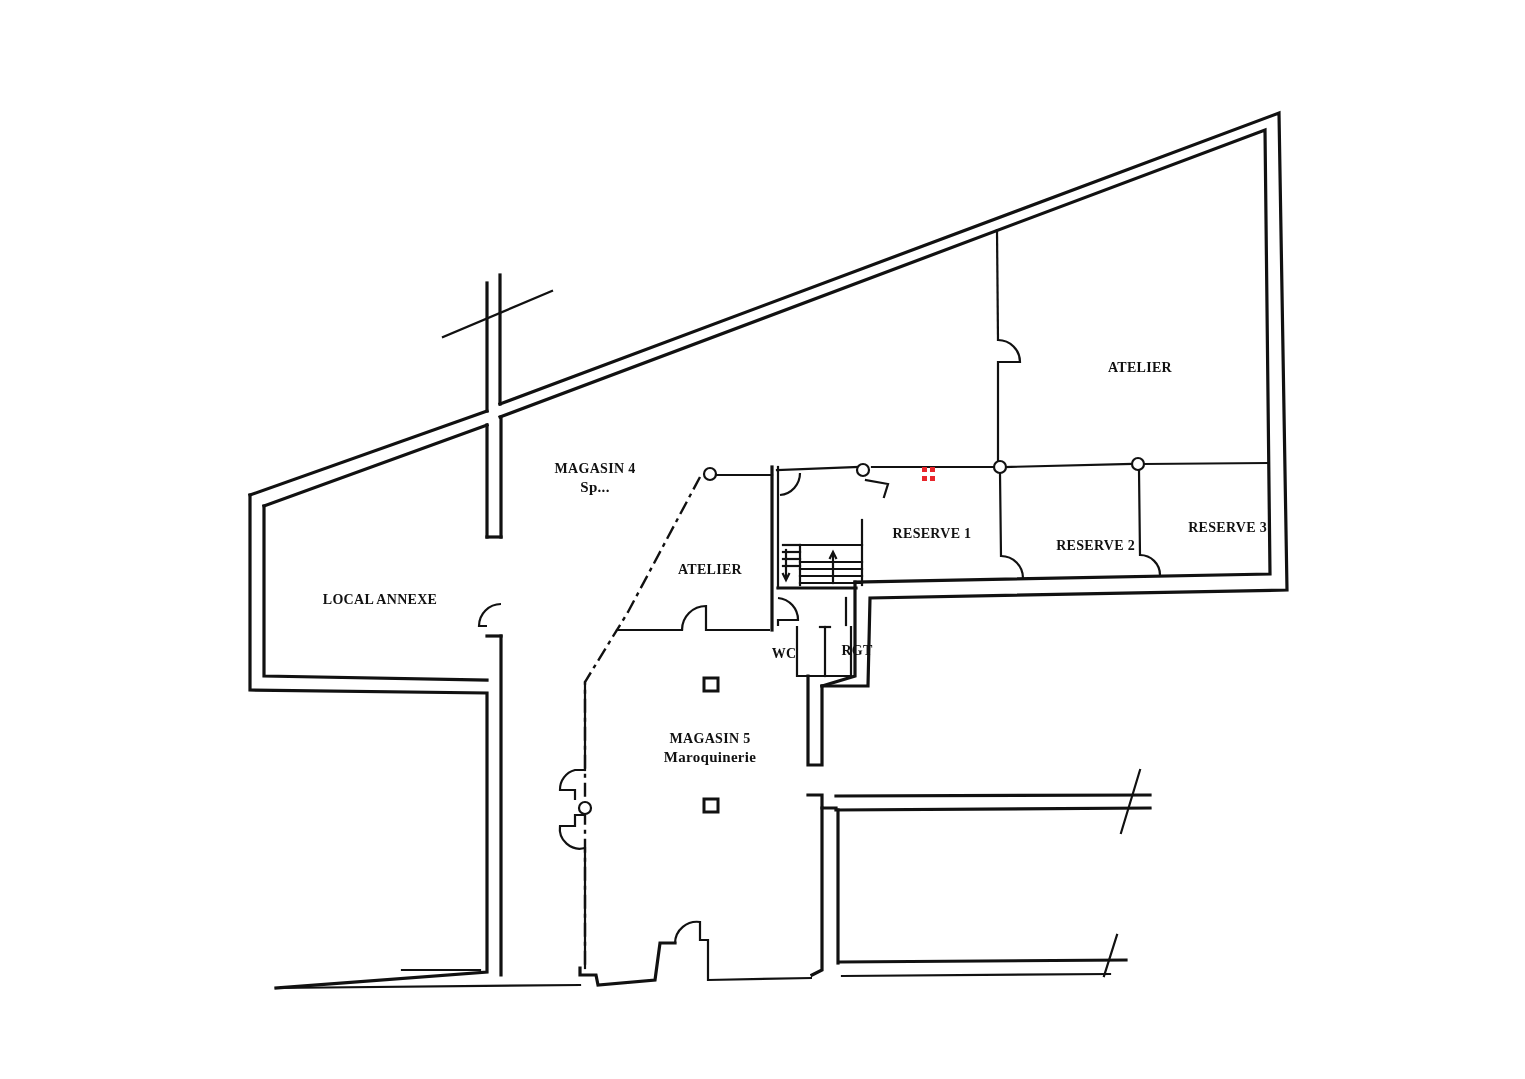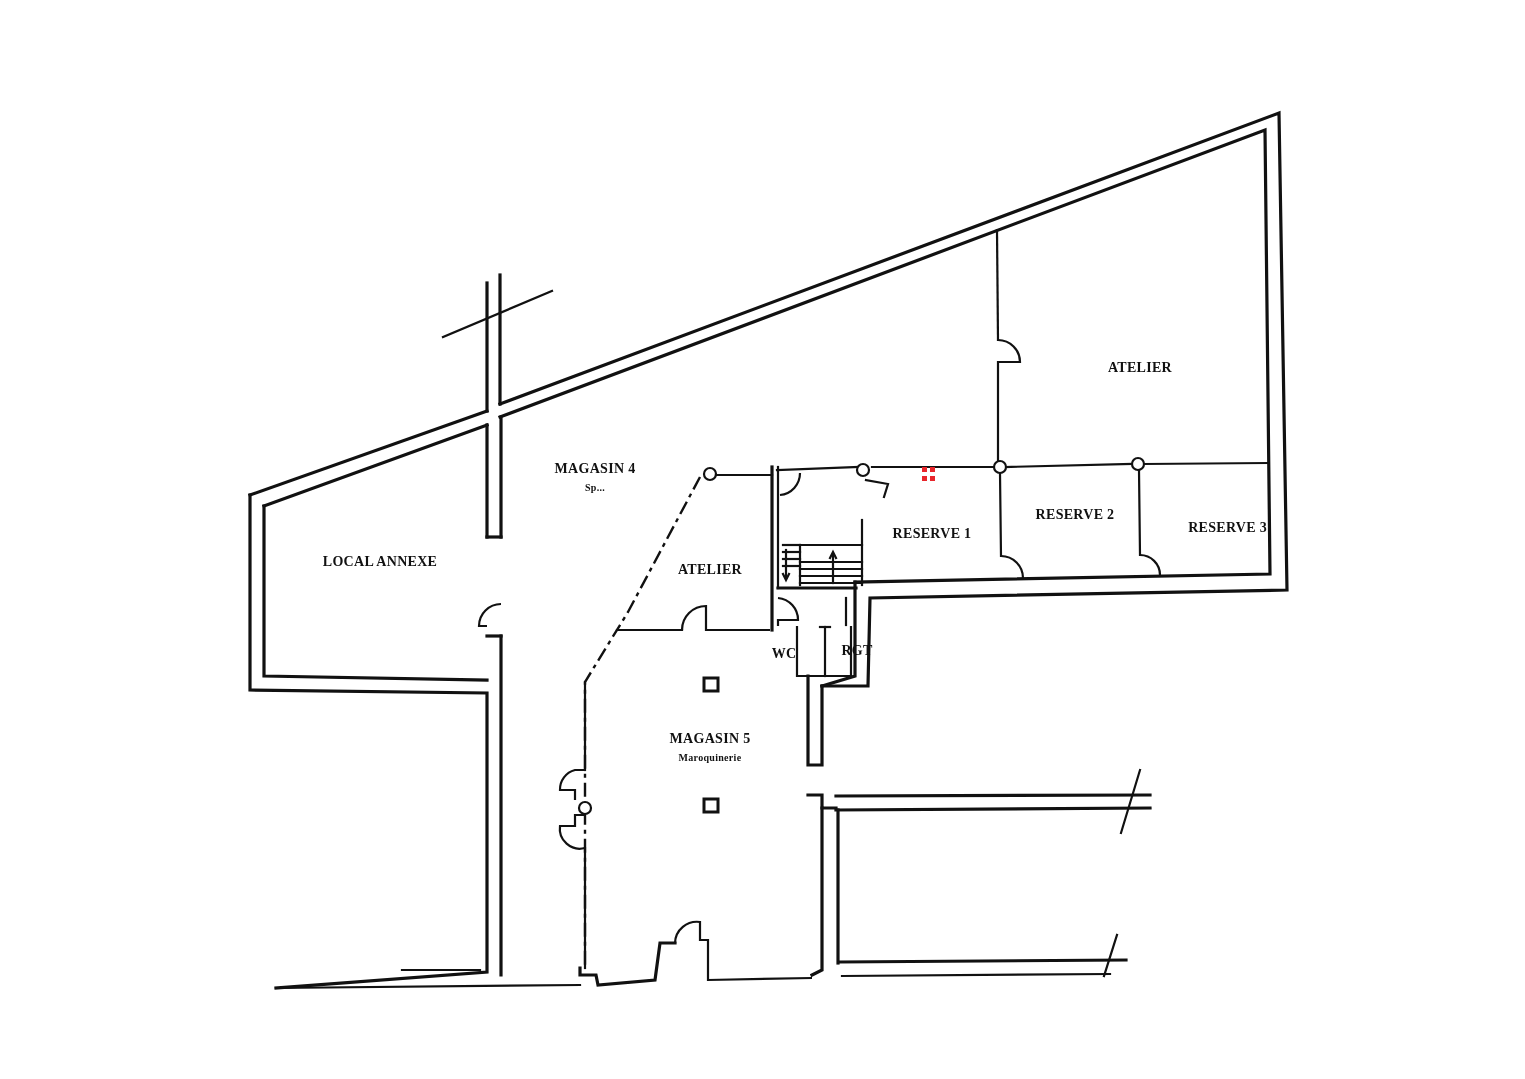--- a/index.html
+++ b/index.html
@@ -15,21 +15,21 @@
       position: absolute;
       font-family: "Liberation Serif", "DejaVu Serif", serif;
       font-weight: bold;
       font-size: 14px;
       color: #111111;
       text-align: center;
       line-height: 19px;
       white-space: nowrap;
       letter-spacing: 0.3px;
     }
-    .room-label .sub { display: block; font-size: 10px; }
+    .room-label .sub { display: block; font-size: 15px; }
     .red-mark { position: absolute; width: 5px; height: 5px; background: #e8262b; }
   </style>
 </head>
 <body>
 
 <svg id="plan" viewBox="0 0 1525 1079" xmlns="http://www.w3.org/2000/svg">
 
   <g>
     <polyline class="wall" points="250,495 487,411"></polyline>
     <polyline class="wall" points="500,404 1279,113 1287,590 870,598 868,686 822,686"></polyline>
@@ -146,34 +146,34 @@
   </g>
 </svg>
 
 <div>
   <div class="red-mark" style="left:922px;top:467px;"></div>
   <div class="red-mark" style="left:930px;top:467px;"></div>
   <div class="red-mark" style="left:922px;top:476px;"></div>
   <div class="red-mark" style="left:930px;top:476px;"></div>
 </div>
 
-<div class="room-label" style="left:300px;top:552px;width:160px;">
+<div class="room-label" style="left:300px;top:590px;width:160px;">
   <span>LOCAL ANNEXE</span>
 </div>
 <div class="room-label" style="left:530px;top:459px;width:130px;">
   <span>MAGASIN 4</span>
   <span class="sub">Sp...</span>
 </div>
 <div class="room-label" style="left:660px;top:560px;width:100px;text-align:center;">
   <span>ATELIER</span>
 </div>
 <div class="room-label" style="left:872px;top:524px;width:120px;">
   <span>RESERVE 1</span>
 </div>
-<div class="room-label" style="left:1015px;top:505px;width:120px;">
+<div class="room-label" style="left:1015px;top:536px;width:120px;text-align:right;">
   <span>RESERVE 2</span>
 </div>
 <div class="room-label" style="left:1147px;top:518px;width:120px;text-align:right;">
   <span>RESERVE 3</span>
 </div>
 <div class="room-label" style="left:1080px;top:358px;width:120px;">
   <span>ATELIER</span>
 </div>
 <div class="room-label" style="left:764px;top:644px;width:40px;">
   <span>WC</span>

